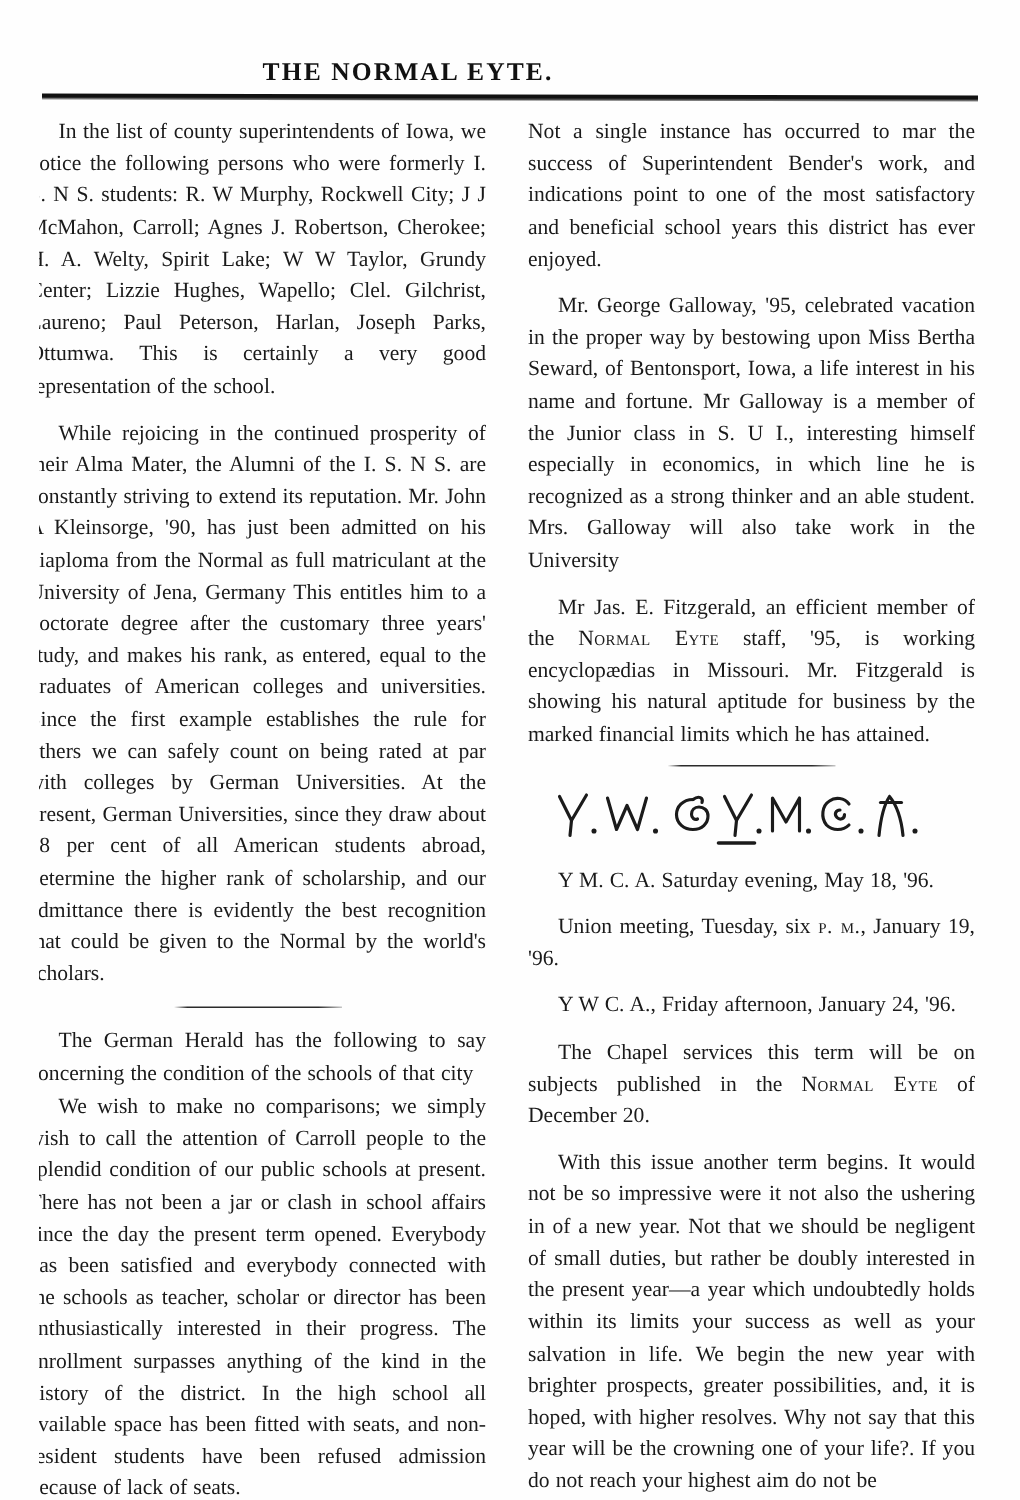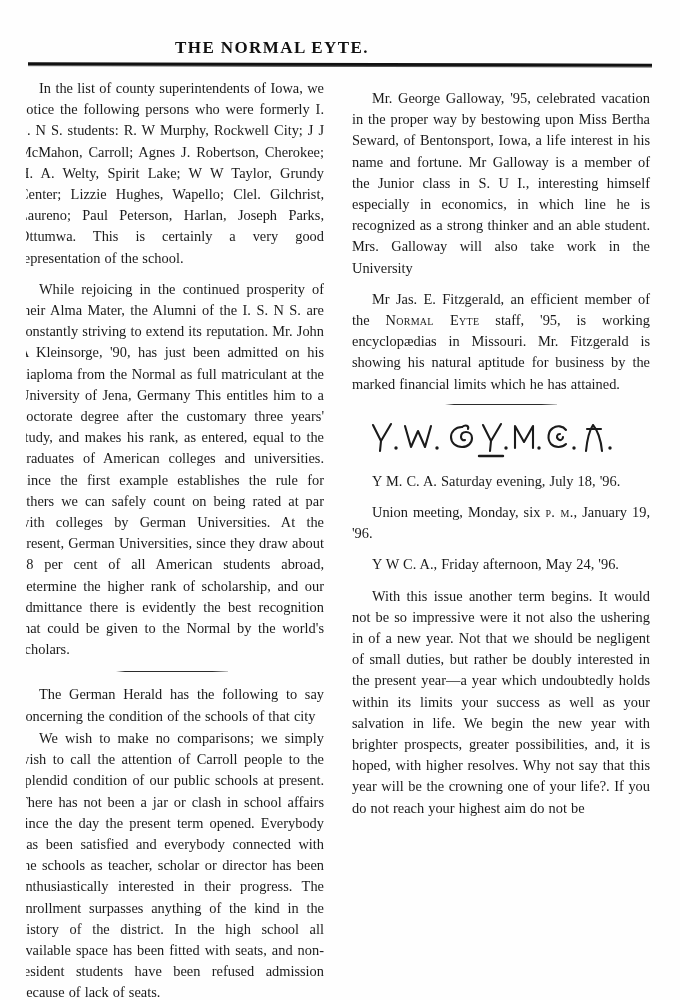--- a/index.html
+++ b/index.html
@@ -148,20 +148,21 @@
 
           <p class="para">We wish to make no comparisons; we simply wish to call the attention of Carroll people to the splendid condition of our public schools at present. There has not been a jar or clash in school affairs since the day the present term opened. Everybody has been satisfied and everybody connected with the schools as teacher, scholar or director has been enthusiastically interested in their progress. The enrollment surpasses anything of the kind in the history of the district. In the high school all available space has been fitted with seats, and non-resident students have been refused admission because of lack of seats.</p>
 
         </div>
       </div>
 
     </div>
 
     <div class="col col-right">
 
+      <p class="para noindent">Not a single instance has occurred to mar the success of Superintendent Bender's work, and indications point to one of the most satisfactory and beneficial school years this district has ever enjoyed.</p>
 
       <p class="para gap">Mr. George Galloway, '95, celebrated vacation in the proper way by bestowing upon Miss Bertha Seward, of Bentonsport, Iowa, a life interest in his name and fortune. Mr Galloway is a member of the Junior class in S. U I., interesting himself especially in economics, in which line he is recognized as a strong thinker and an able student. Mrs. Galloway will also take work in the University</p>
 
       <p class="para gap"><span>Mr Jas. E. Fitzgerald, an efficient member of the </span><span class="smallcaps">Normal Eyte</span><span> staff, '95, is working encyclopædias in Missouri. Mr. Fitzgerald is showing his natural aptitude for business by the marked financial limits which he has attained.</span></p>
 
       <div class="divider tight"></div>
 
       <div class="deco-heading">
         <svg width="268" height="46" viewBox="0 0 268 46" fill="none" stroke="#1b1b1b" stroke-width="2.1" stroke-linecap="round" stroke-linejoin="round">
 
@@ -188,26 +189,27 @@
                    C188 33 195 33 199 29 M193 19 C190 19 189 22 191 24
                    C193 26 196 25 196 22"></path>
           <circle cx="207" cy="33" r="1.7" fill="#1b1b1b" stroke="none"></circle>
 
           <path d="M219 36 C220 26 222 16 226 10 M226 10 C231 16 234 26 235 36"></path>
           <path d="M220 14 L234 14"></path>
           <circle cx="243" cy="33" r="1.7" fill="#1b1b1b" stroke="none"></circle>
         </svg>
       </div>
 
-      <p class="para">Y M. C. A. Saturday evening, July 18, '96.</p>
-
-      <p class="para gap"><span>Union meeting, Monday, six </span><span class="smallcaps">p. m.</span><span>, January 19, '96.</span></p>
-
-      <p class="para gap">Y W C. A., Friday afternoon, May 24, '96.</p>
-
-
+      <p class="para">Y M. C. A. Saturday evening, May 18, '96.</p>
+
+      <p class="para gap"><span>Union meeting, Tuesday, six </span><span class="smallcaps">p. m.</span><span>, January 19, '96.</span></p>
+
+      <p class="para gap">Y W C. A., Friday afternoon, January 24, '96.</p>
+
+
+      <p class="para gap"><span>The Chapel services this term will be on subjects published in the </span><span class="smallcaps">Normal Eyte</span><span> of December 20.</span></p>
 
       <p class="para gap">With this issue another term begins. It would not be so impressive were it not also the ushering in of a new year. Not that we should be negligent of small duties, but rather be doubly interested in the present year—a year which undoubtedly holds within its limits your success as well as your salvation in life. We begin the new year with brighter prospects, greater possibilities, and, it is hoped, with higher resolves. Why not say that this year will be the crowning one of your life?. If you do not reach your highest aim do not be</p>
 
     </div>
 
   </div>
 </div>
 
 </body></html>

